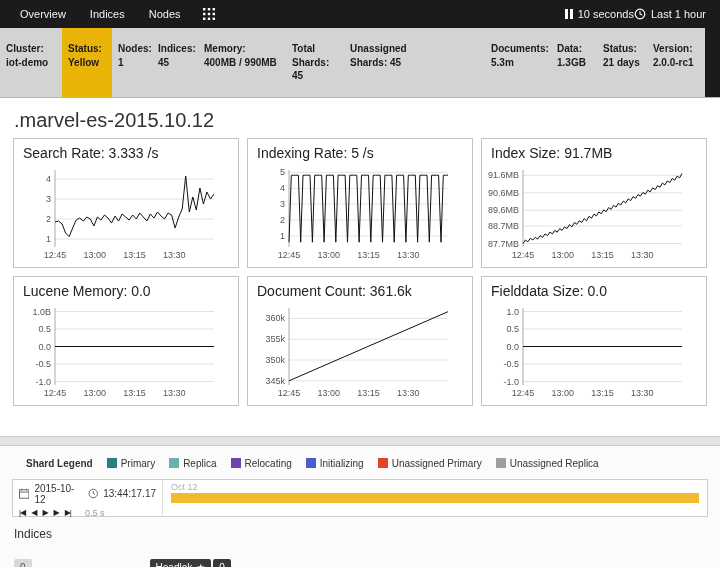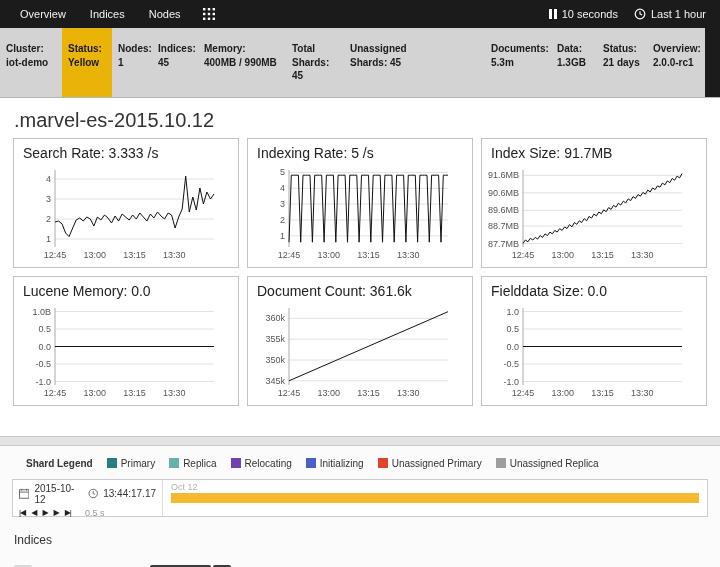--- a/index.html
+++ b/index.html
@@ -3,21 +3,21 @@
 <meta charset="utf-8">
 <style>
   * { margin:0; padding:0; box-sizing:border-box; }
   html,body { width:720px; height:567px; overflow:hidden; }
   body { font-family:"Liberation Sans",sans-serif; background:#fff; color:#222; }
 
   
   .topnav { display:flex; align-items:center; height:28px; background:#1b1b1b; padding:0 8px; }
   .nav-tab { color:#f2f2f2; font-size:11px; line-height:28px; padding:0 12px; cursor:pointer; }
   .apps-icon { margin:0 10px; display:inline-flex; cursor:pointer; }
-  .nav-right { margin-left:auto; display:flex; align-items:center; gap:16px; padding-right:6px; }
+  .nav-right { margin-left:auto; display:flex; align-items:center; gap:0; padding-right:6px; }
   .nav-ctl { display:flex; align-items:center; gap:5px; color:#f2f2f2; font-size:11px; cursor:pointer; }
   .pause-icon { display:inline-flex; gap:2px; }
   .pause-icon i { display:block; width:3px; height:10px; background:#fff; }
 
   
   .cluster { display:flex; align-items:stretch; background:#d3d3d3; border-bottom:1px solid #b5b5b5; }
   .cluster .cell { padding:14px 6px; font-size:10px; line-height:1.35; color:#1a1a1a; }
   .cluster .cell b { font-weight:bold; }
   .cluster .cell span { font-weight:bold; }
   .c-cluster{width:62px;} .c-status{width:50px;} .c-nodes{width:40px;} .c-indices{width:46px;}
@@ -38,21 +38,21 @@
 
   .bottom { background:#fbfbfb; padding-top:6px; height:100%; }
 
   
   .legend { display:flex; align-items:center; gap:14px; padding:6px 14px; font-size:10px; color:#333;margin-left:12px; }
   .legend-title { font-weight:bold; }
   .legend-item { display:inline-flex; align-items:center; gap:4px; }
   .sw { display:inline-block; width:10px; height:10px; }
 
   
-  .timeline { margin:4px 12px 6px 12px; border:1px solid #ccc; background:#fff; display:flex; height:38px; }
+  .timeline { margin:4px 12px 0 12px; border:1px solid #ccc; background:#fff; display:flex; height:38px; }
   .tl-left { width:150px; border-right:1px solid #ddd; padding:3px 6px; }
   .tl-row1 { display:flex; align-items:center; gap:5px; font-size:10px; color:#333; }
   .tl-row2 { display:flex; align-items:center; gap:6px; margin-top:3px; }
   .tl-ctl { font-size:8px; color:#222; cursor:pointer; letter-spacing:-1px; }
   .tl-speed { font-size:9px; color:#999; margin-left:8px; }
   .tl-right { flex:1; padding:2px 8px 4px 8px; }
   .tl-bar-label { font-size:9px; color:#b0b0b0; }
   .tl-bar { height:10px; width:100%; margin-top:1px; cursor:pointer; }
 
   
@@ -108,21 +108,21 @@
   <div class="cell c-status" style="background-color: #eab308;"><b>Status:</b> <span>Yellow</span></div>
   <div class="cell c-nodes"><b>Nodes:</b> <span>1</span></div>
   <div class="cell c-indices"><b>Indices:</b> <span>45</span></div>
   <div class="cell c-memory"><b>Memory:</b> <span>400MB / 990MB</span></div>
   <div class="cell c-tshards"><b>Total Shards:</b> <span>45</span></div>
   <div class="cell c-ushards"><b>Unassigned Shards:</b> <span>45</span></div>
   <div class="spacer"></div>
   <div class="cell c-docs"><b>Documents:</b> <span>5.3m</span></div>
   <div class="cell c-data"><b>Data:</b> <span>1.3GB</span></div>
   <div class="cell c-uptime"><b>Status:</b> <span>21 days</span></div>
-  <div class="cell c-version"><b>Overview:</b> <span>2.0.0-rc1</span></div>
+  <div class="cell c-version"><b>Version:</b> <span>2.0.0-rc1</span></div>
   <div class="endcap"></div>
 </div>
 
 <div class="page-title">.marvel-es-2015.10.12</div>
 
 <div class="charts">
   <div class="panel">
     <div class="ptitle">Search Rate: 3.333 /s</div>
     <svg width="206" height="96">
         <line x1="40" x2="199" y1="14.0" y2="14.0" stroke="#e2e2e2" stroke-width="1"></line>

